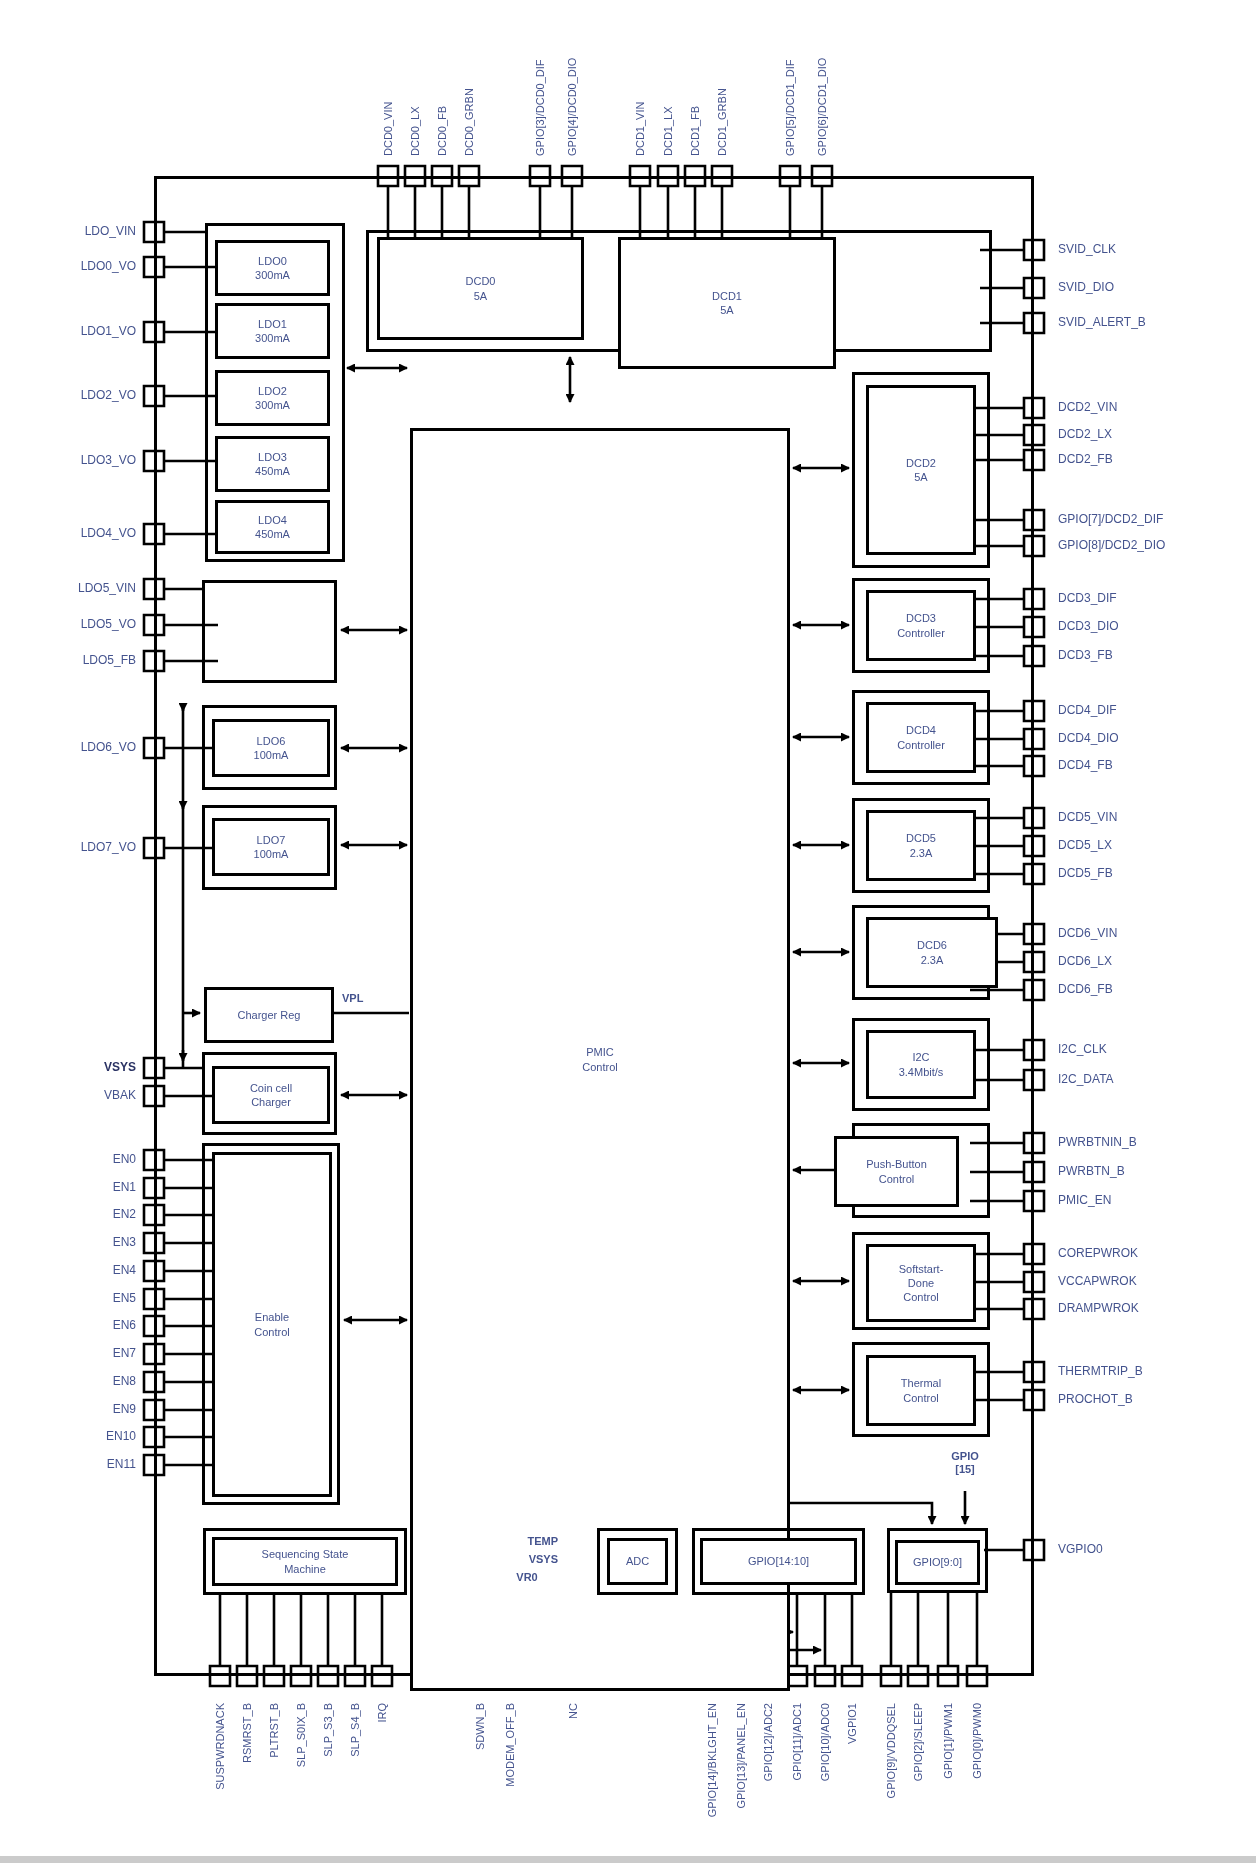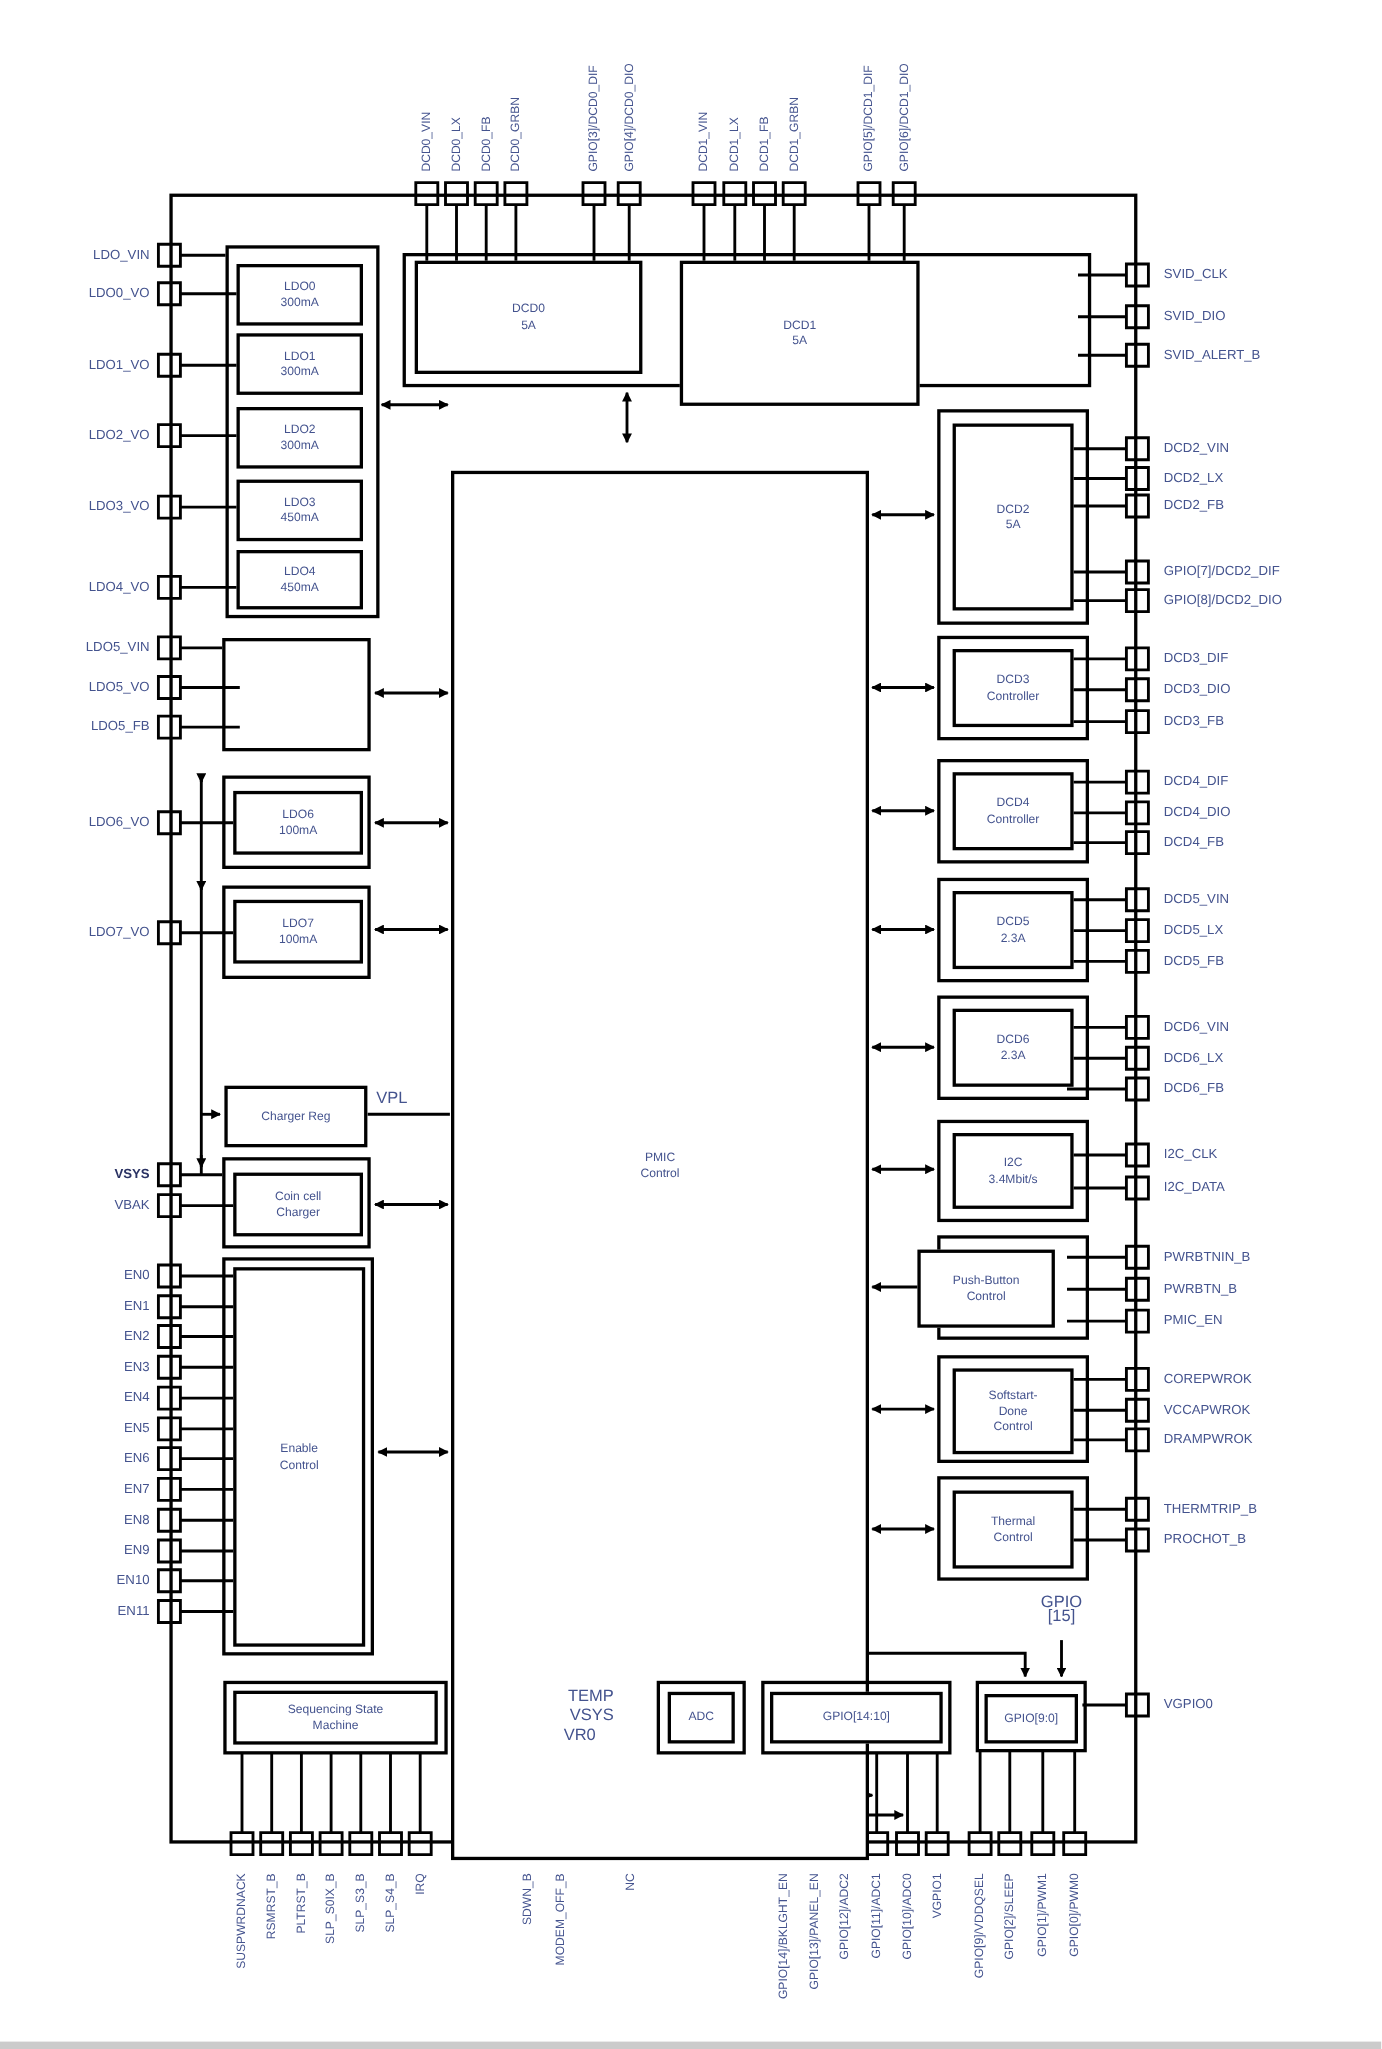--- a/index.html
+++ b/index.html
@@ -13,22 +13,22 @@
           white-space:pre-line; color:var(--ink,#44538e); font-size:11px; line-height:1.3; }
   .plab { position:absolute; color:var(--ink,#44538e); font-size:12px; line-height:14px;
           white-space:nowrap; z-index:3; }
   .pl-left  { left:18px; width:118px; text-align:right; }
   .pl-right { left:1058px; }
   .vlab { position:absolute; width:150px; height:14px; line-height:14px; font-size:11px;
           color:var(--ink,#44538e); transform:rotate(-90deg); transform-origin:0 0;
           white-space:nowrap; z-index:3; }
   .vb { text-align:right; }
   .b  { font-weight:bold; color:#2a3263; }
-  .freelab { position:absolute; color:var(--ink,#44538e); font-size:15px; line-height:13px;
-             white-space:pre-line; z-index:3; }
+  .freelab { position:absolute; color:var(--ink,#44538e); font-size:11px; line-height:13px;
+             white-space:pre-line; z-index:3;font-weight:bold; }
   .strip { position:absolute; left:0; top:1856px; width:1256px; height:7px; background:var(--strip,#cbcbcb); }
 </style>
 </head>
 <body>
 
 <div id="stage">
 
   <svg id="wires" width="1256" height="1863" viewBox="0 0 1256 1863">
     <defs>
       <marker id="me" markerWidth="9" markerHeight="9" refX="8" refY="4.5" orient="auto" markerUnits="userSpaceOnUse">
@@ -145,21 +145,21 @@
 
   <div class="cont" style="left:852px;top:690px;width:138px;height:95px"></div>
   <div class="box" style="left:866px;top:702px;width:110px;height:71px">DCD4
 Controller</div>
 
   <div class="cont" style="left:852px;top:798px;width:138px;height:95px"></div>
   <div class="box" style="left:866px;top:810px;width:110px;height:71px">DCD5
 2.3A</div>
 
   <div class="cont" style="left:852px;top:905px;width:138px;height:95px"></div>
-  <div class="box" style="left:866px;top:917px;width:110px;height:71px">DCD6
+  <div class="box" style="left:866px;top:917px;width:132px;height:71px">DCD6
 2.3A</div>
 
   <div class="cont" style="left:852px;top:1018px;width:138px;height:93px"></div>
   <div class="box" style="left:866px;top:1030px;width:110px;height:69px">I2C
 3.4Mbit/s</div>
 
   <div class="cont" style="left:852px;top:1123px;width:138px;height:95px"></div>
   <div class="box" style="left:834px;top:1136px;width:125px;height:71px">Push-Button
 Control</div>
 

